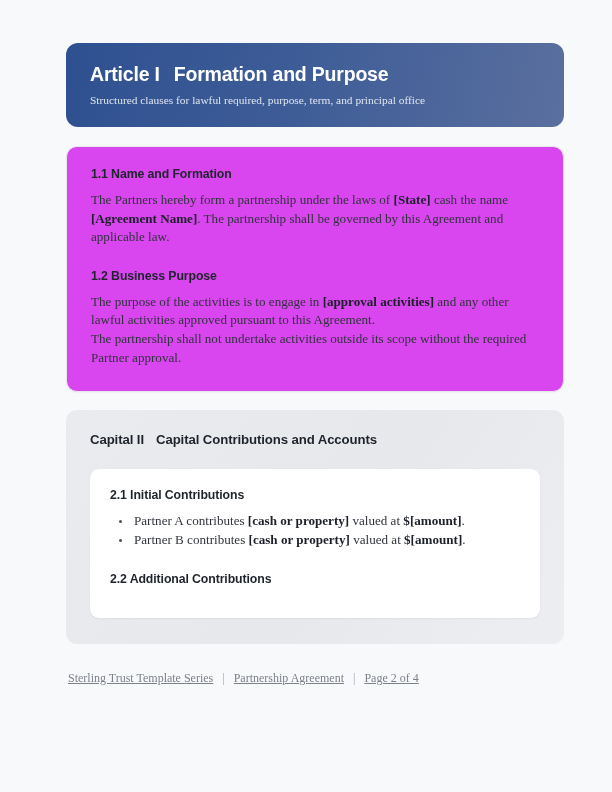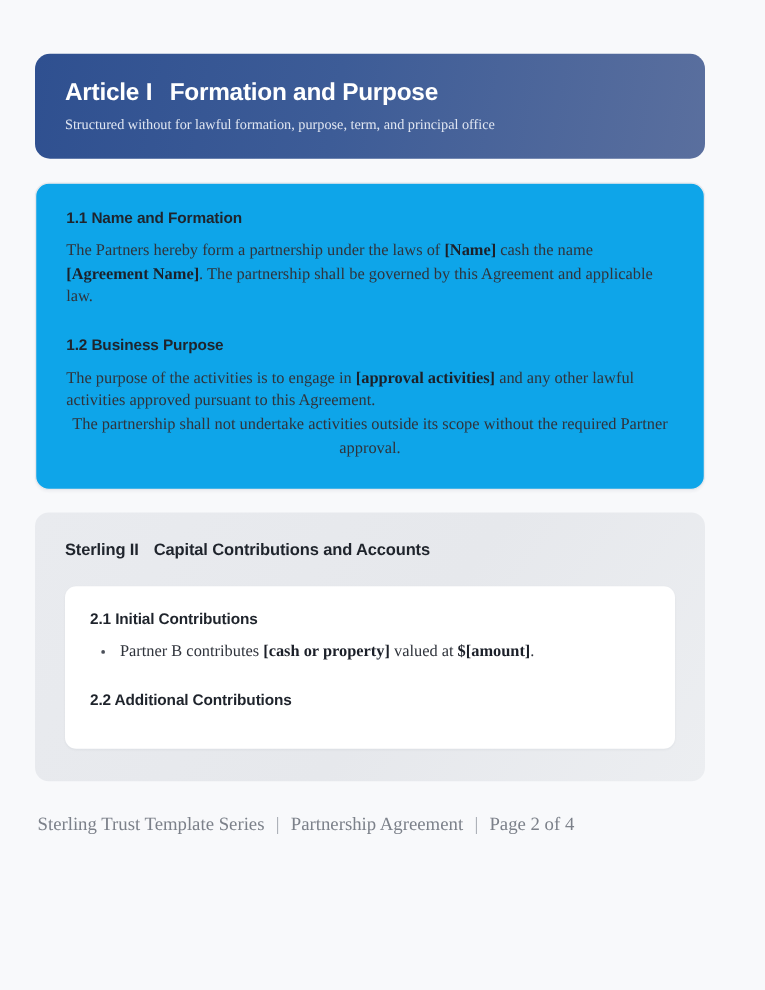--- a/index.html
+++ b/index.html
@@ -11,21 +11,21 @@
     height: 792px;
     background: #f8f9fb;
     font-family: "Liberation Serif", serif;
     overflow: hidden;
   }
   .page {
     position: relative;
     width: 612px;
     height: 792px;
     box-sizing: border-box;
-    padding: 43px 48px 0 28px;
+    padding: 43px 48px 0 66px;
   }
 
   
   .article-banner {
     border-radius: 12px;
     background: linear-gradient(100deg, #2f5090 0%, #3d5c97 45%, #5a6f9e 100%);
     padding: 20px 24px 19px 24px;
     box-sizing: border-box;
   }
   .banner-title {
@@ -42,21 +42,21 @@
     margin-top: 9px;
     font-family: "Liberation Serif", serif;
     font-size: 11.4px;
     color: #dfe5f1;
     line-height: 1.2;
   }
 
   
   .card-white {
     margin-top: 19px;
-    background: #0ea5e9;
+    background: #d946ef;
     border: 1px solid #e6e8ec;
     border-radius: 11px;
     box-shadow: 0 1px 2px rgba(25,35,60,0.04);
     padding: 20px 24px 24px 24px;
     box-sizing: border-box;
   }
   .clause-heading {
     font-family: "Liberation Sans", sans-serif;
     font-weight: bold;
     font-size: 12.3px;
@@ -65,21 +65,21 @@
     margin: 0 0 10px 0;
   }
   .clause-heading.spaced { margin-top: 22px; }
   .clause-p {
     font-family: "Liberation Serif", serif;
     font-size: 13.1px;
     color: #30343c;
     line-height: 1.42;
     margin: 0;
   }
-  .clause-p + .clause-p { margin-top: 0px; text-align: center; }
+  .clause-p + .clause-p { margin-top: 0px; }
   .ph {
     font-weight: bold;
     color: #1c2029;
   }
 
   
   .card-gray {
     margin-top: 18px;
     background: linear-gradient(125deg, #e9ebef 0%, #e6e8ec 55%, #eceef1 100%);
     border-radius: 11px;
@@ -126,62 +126,64 @@
     height: 3.2px;
     border-radius: 50%;
     background: #4a4f58;
   }
 
   
   .footer {
     margin-top: 27px;
     padding-left: 2px;
     font-family: "Liberation Serif", serif;
-    font-size: 15px;
+    font-size: 12px;
     color: #7c818a;
     white-space: nowrap;
+    text-decoration: underline;
   }
   .footer .sep {
     margin: 0 9px;
     color: #a2a7ae;
   }
 </style>
 </head>
 <body>
 
 <div class="page">
 
   <div class="article-banner">
     <div class="banner-title">
       <span class="art-num">Article I</span><span>Formation and Purpose</span>
     </div>
-    <div class="banner-subtitle">Structured without for lawful formation, purpose, term, and principal office</div>
+    <div class="banner-subtitle">Structured clauses for lawful required, purpose, term, and principal office</div>
   </div>
 
   <div class="card-white">
 
     <div class="clause-heading">1.1 Name and Formation</div>
-    <p class="clause-p"><span>The Partners hereby form a partnership under the laws of </span><span class="ph">[Name]</span><span> cash the name </span><span class="ph">[Agreement Name]</span><span>. The partnership shall be governed by this Agreement and applicable law.</span></p>
+    <p class="clause-p"><span>The Partners hereby form a partnership under the laws of </span><span class="ph">[State]</span><span> cash the name </span><span class="ph">[Agreement Name]</span><span>. The partnership shall be governed by this Agreement and applicable law.</span></p>
 
     <div class="clause-heading spaced">1.2 Business Purpose</div>
     <p class="clause-p"><span>The purpose of the activities is to engage in </span><span class="ph">[approval activities]</span><span> and any other lawful activities approved pursuant to this Agreement.</span></p>
     <p class="clause-p">The partnership shall not undertake activities outside its scope without the required Partner approval.</p>
 
   </div>
 
   <div class="card-gray">
 
     <div class="gray-title">
-      <span class="art-num">Sterling II</span><span>Capital Contributions and Accounts</span>
+      <span class="art-num">Capital II</span><span>Capital Contributions and Accounts</span>
     </div>
 
     <div class="card-inner">
 
       <div class="clause-heading">2.1 Initial Contributions</div>
       <ul class="bullet-list">
+        <li><span>Partner A contributes </span><span class="ph">[cash or property]</span><span> valued at </span><span class="ph">$[amount]</span><span>.</span></li>
         <li><span>Partner B contributes </span><span class="ph">[cash or property]</span><span> valued at </span><span class="ph">$[amount]</span><span>.</span></li>
       </ul>
 
       <div class="clause-heading spaced">2.2 Additional Contributions</div>
 
     </div>
   </div>
 
   <div class="footer">
     <span>Sterling Trust Template Series</span><span class="sep">|</span><span>Partnership Agreement</span><span class="sep">|</span><span>Page 2 of 4</span>

